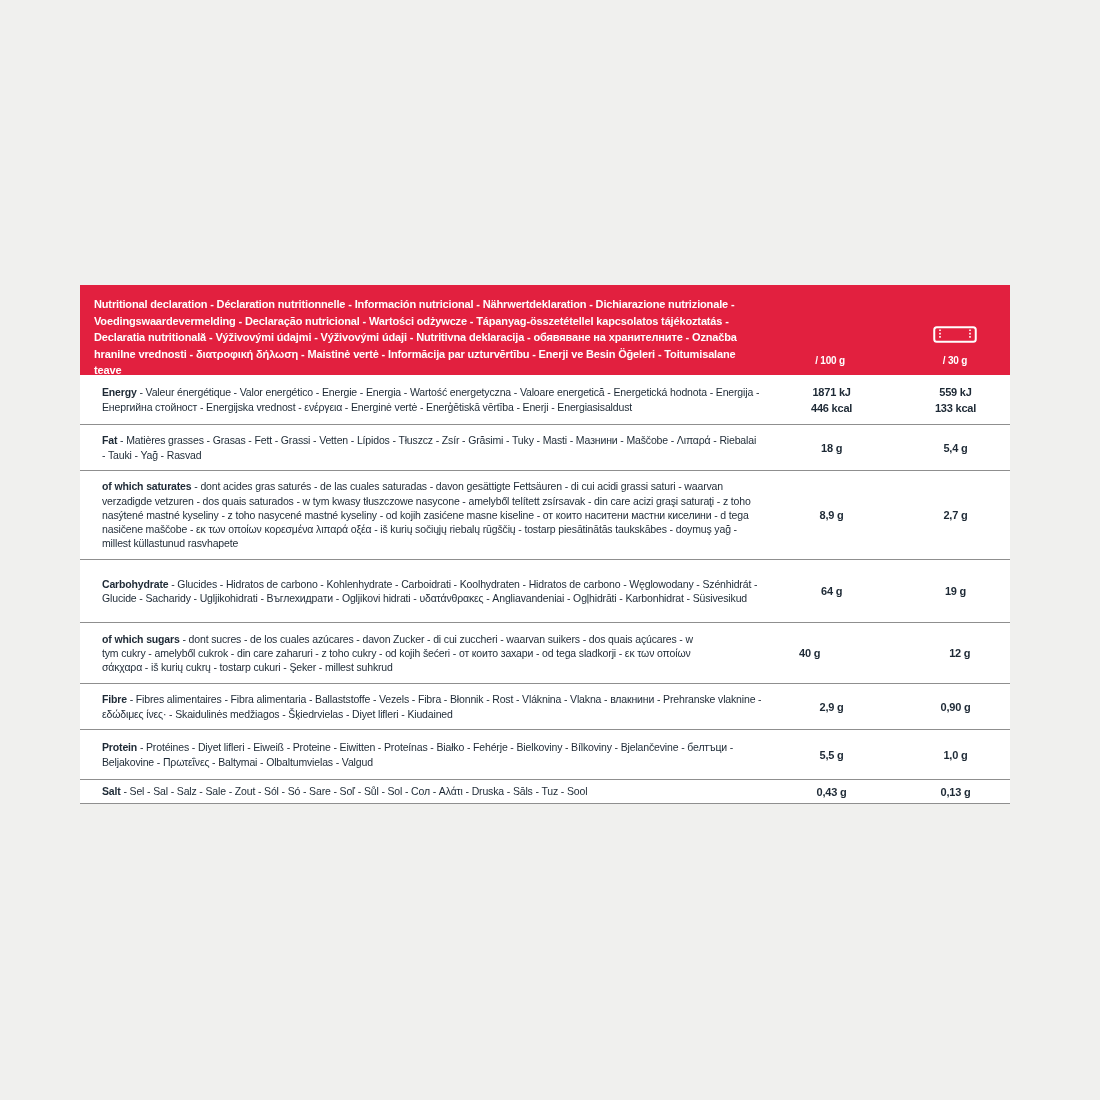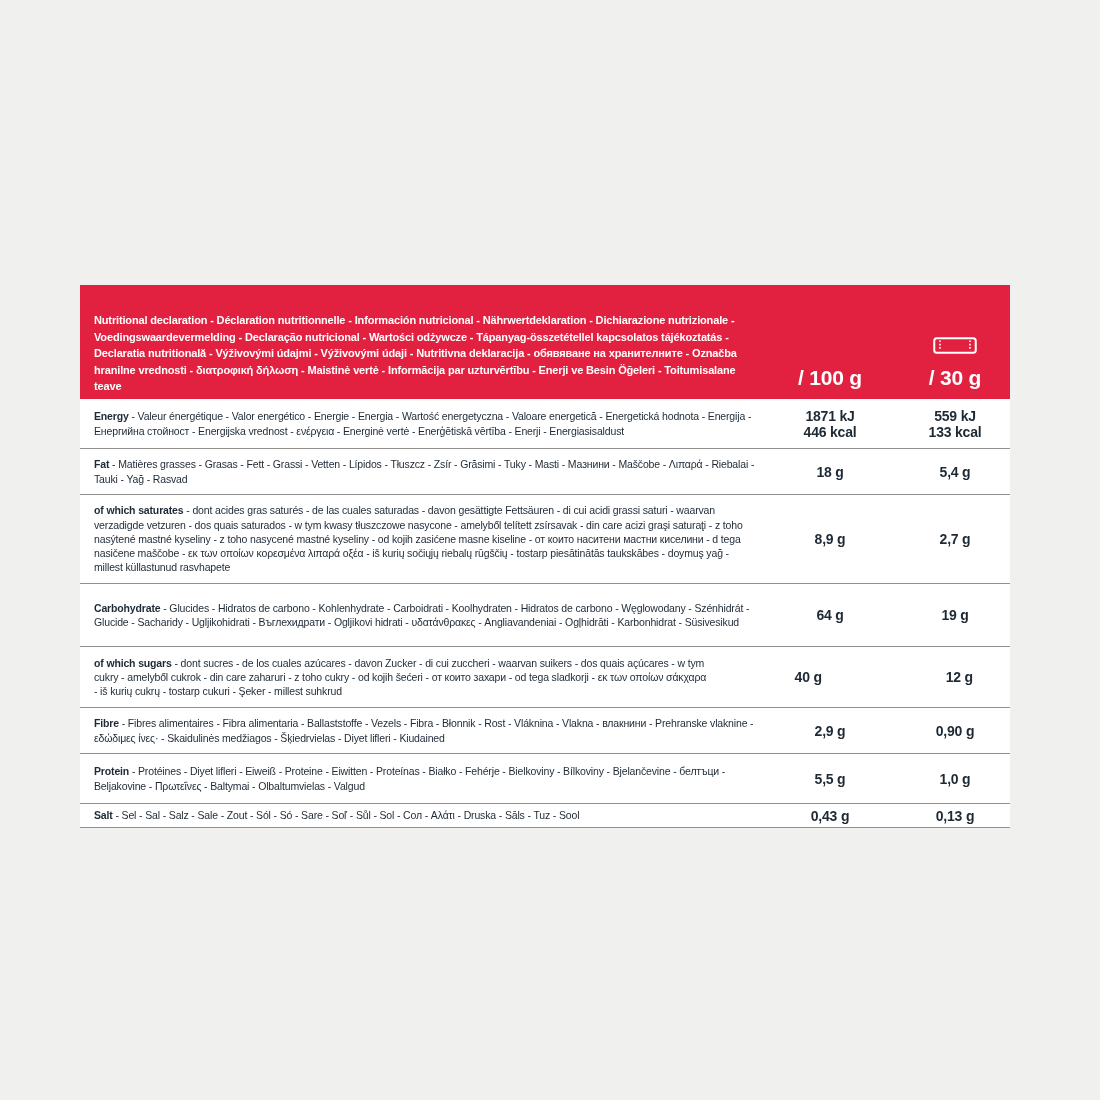--- a/index.html
+++ b/index.html
@@ -14,67 +14,67 @@
     position:absolute;
     left:80px;top:285px;
     width:930px;
     background:#ffffff;
   }
   
   .hdr{
     background:#e2203f;
     color:#ffffff;
     display:flex;
-    height:114px;
+    height:90px;
     box-sizing:border-box;
-    padding:27px 0 9px 14px;
+    padding:11px 0 9px 14px;
   }
   .hdr-title{
     width:666px;
     font-weight:bold;
     font-size:11px;
     line-height:16.5px;
     letter-spacing:-0.15px;
   }
   .hdr-col{
     display:flex;
     flex-direction:column;
     justify-content:flex-end;
     align-items:center;
   }
   .hdr-col.c1{width:140px;}
   .hdr-col.c2{width:110px;}
   .hdr-col .unit{
     font-weight:bold;
-    font-size:21px;
+    font-size:10px;
     letter-spacing:-0.2px;
   }
   .bar-icon{margin-bottom:7px;display:block;}
   
   .row{
     display:flex;
     align-items:center;
     box-sizing:border-box;
-    padding-left:14px;
+    padding-left:22px;
     border-bottom:1px solid #8f8f8f;
     color:#1d2935;
   }
   .row .label{
     width:666px;
     font-size:10.5px;
     line-height:14.3px;
     letter-spacing:-0.15px;
     padding:4px 0;
   }
   .row .label .b{font-weight:bold;}
   .row .val{
     width:140px;
     text-align:center;
     font-weight:bold;
-    font-size:14px;
+    font-size:11px;
     line-height:16px;
     white-space:pre-line;
     letter-spacing:-0.2px;
   }
   .row .val.c2{width:110px;}
   .row-energy{min-height:50px;}
   .row-fat{min-height:46px;}
   .row-saturates{min-height:89px;}
   .row-carbohydrate{min-height:63px;}
   .row-sugars{min-height:61px;gap:36px;}

